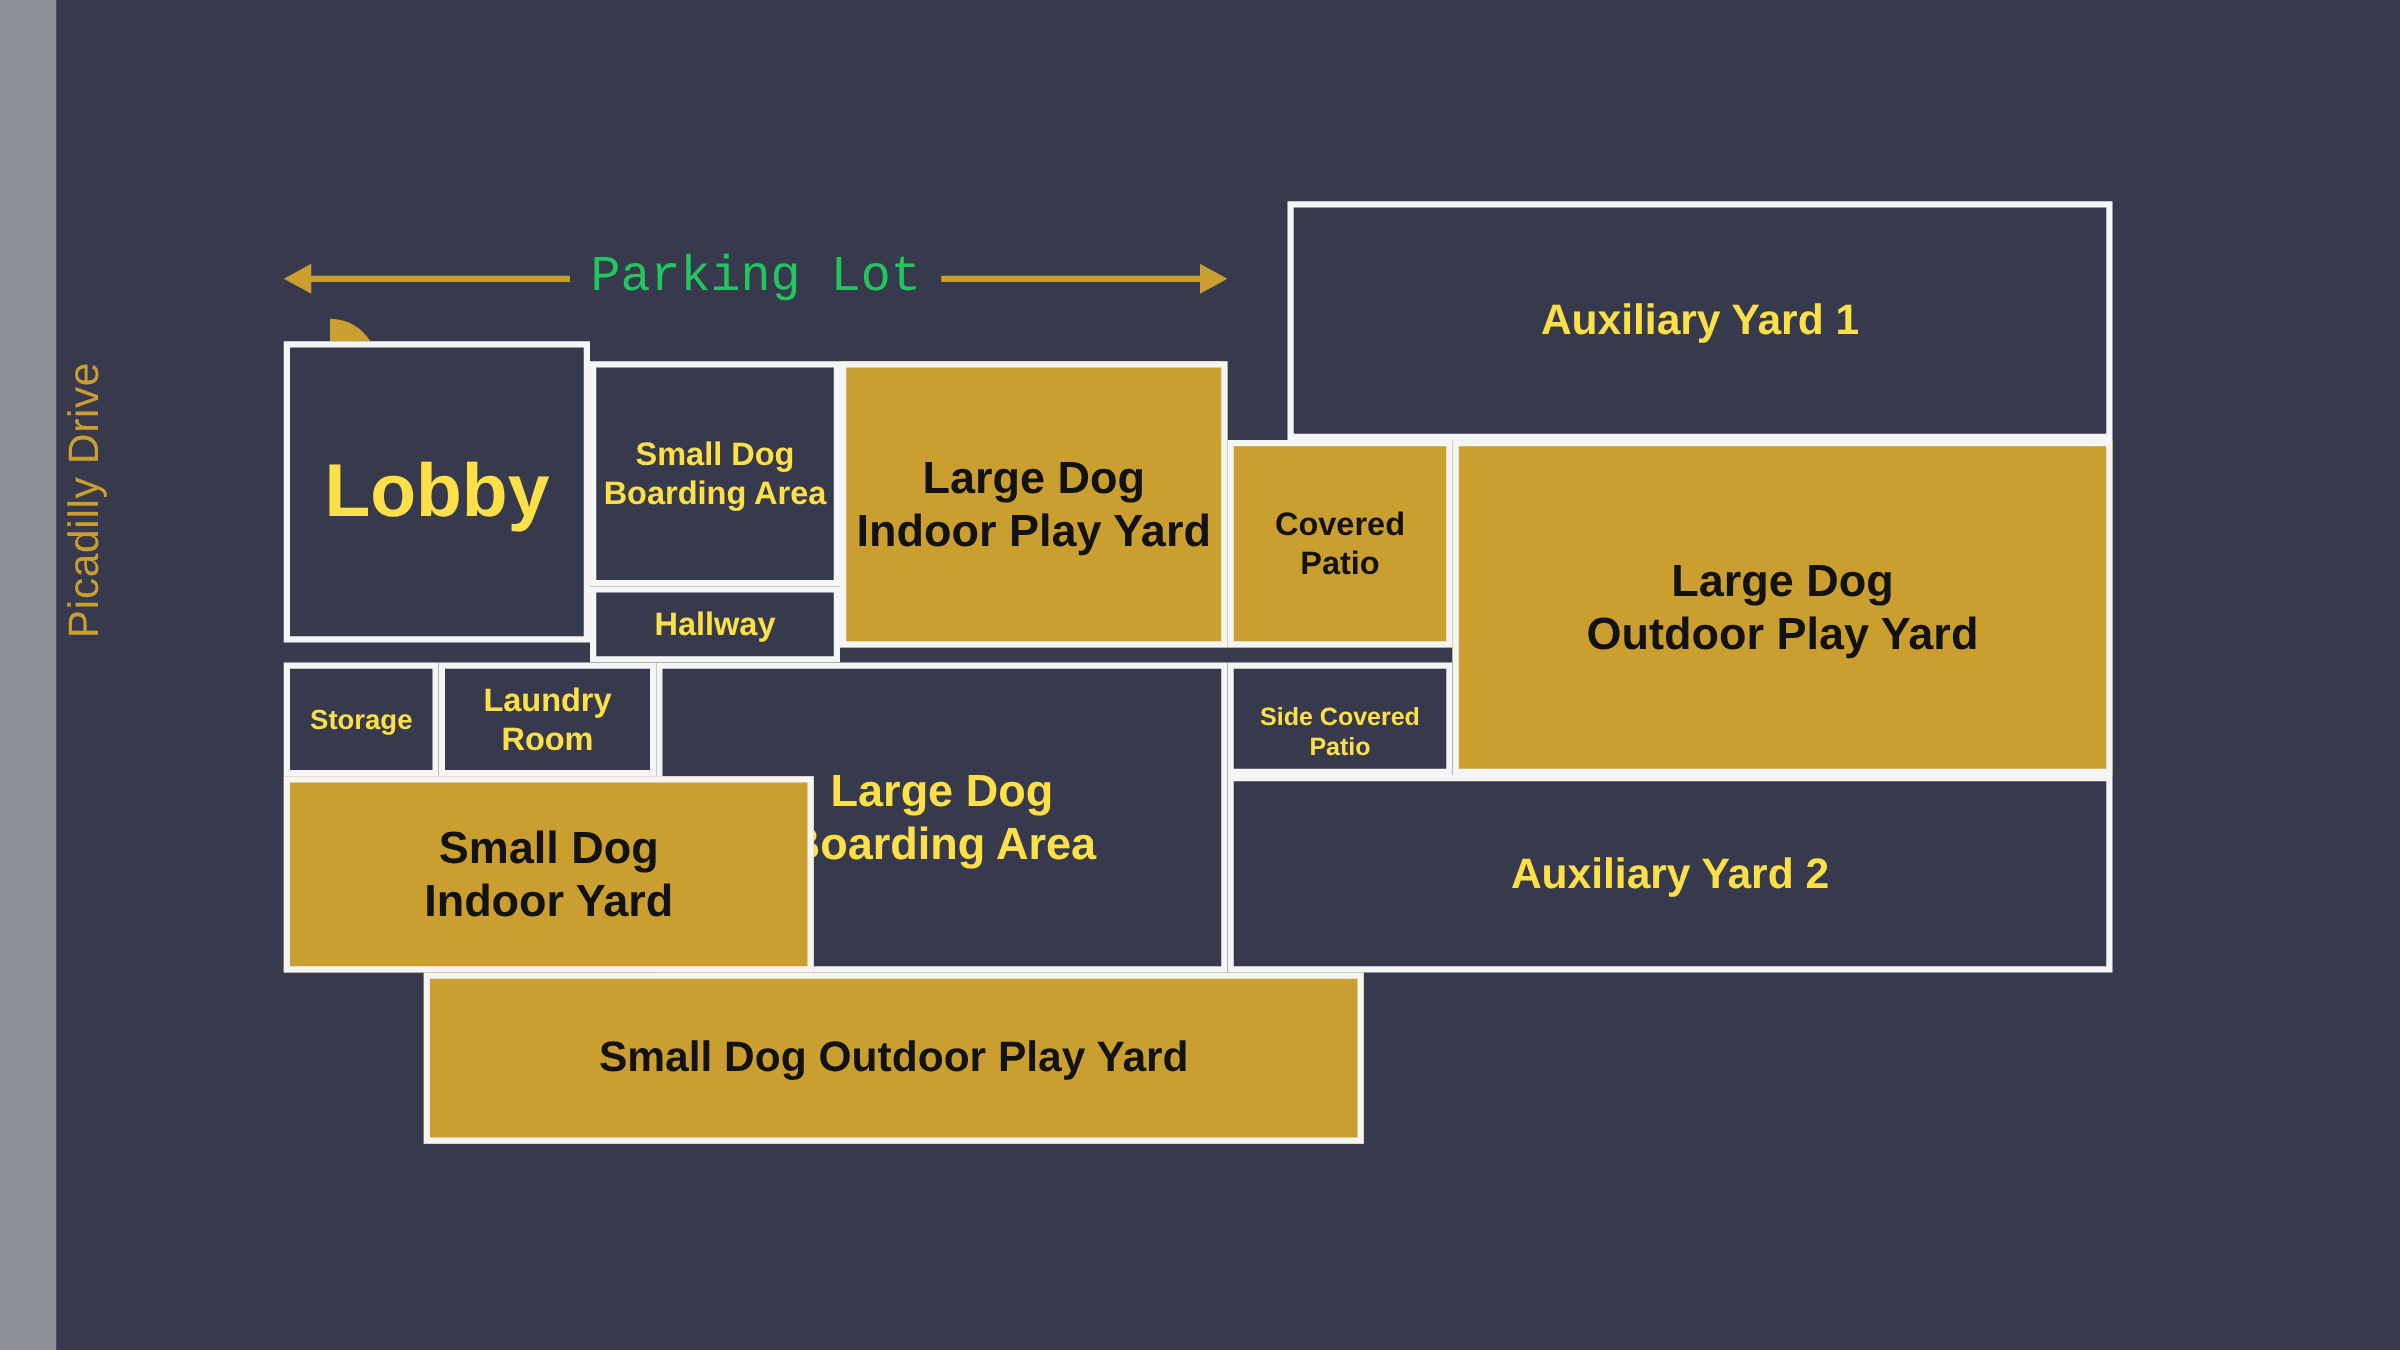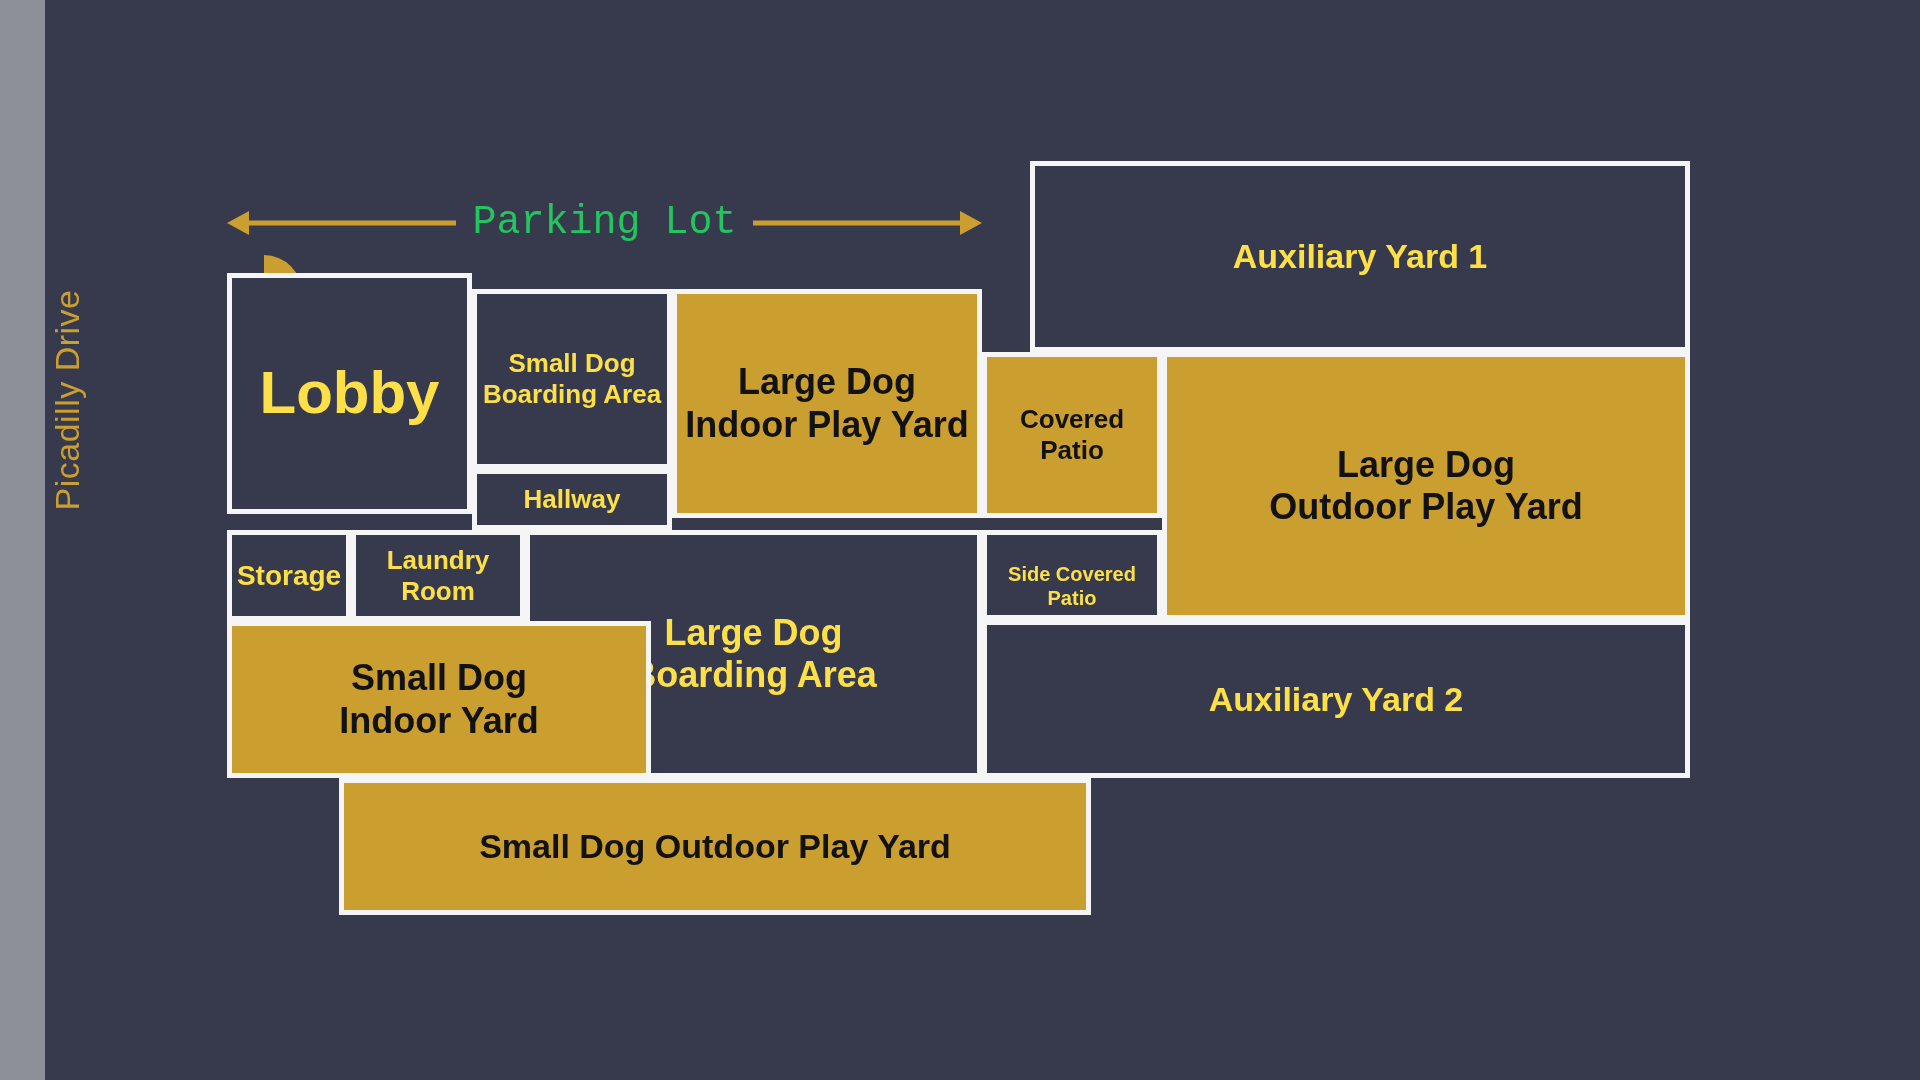--- a/index.html
+++ b/index.html
@@ -107,21 +107,21 @@
   .room .lbl { white-space: pre-line; }
 
   
   .f-bold     { font-weight: bold; font-family: "Liberation Sans", sans-serif; }
   .f-narrow   { font-weight: bold; font-family: "Liberation Sans Narrow", "Liberation Sans", sans-serif; }
 
   .s-xxl { font-size: 60px; }
   .s-xl  { font-size: 34px; }
   .s-lg  { font-size: 36px; }
   .s-md  { font-size: 26px; }
-  .s-sm  { font-size: 28px; }
+  .s-sm  { font-size: 22px; }
   .s-xs  { font-size: 20px; margin-top: 24px; }
 
   .lh-tight { line-height: 1.18; }
 </style>
 </head>
 <body>
 
 <div id="stage">
 
   <div class="street-strip"></div>

